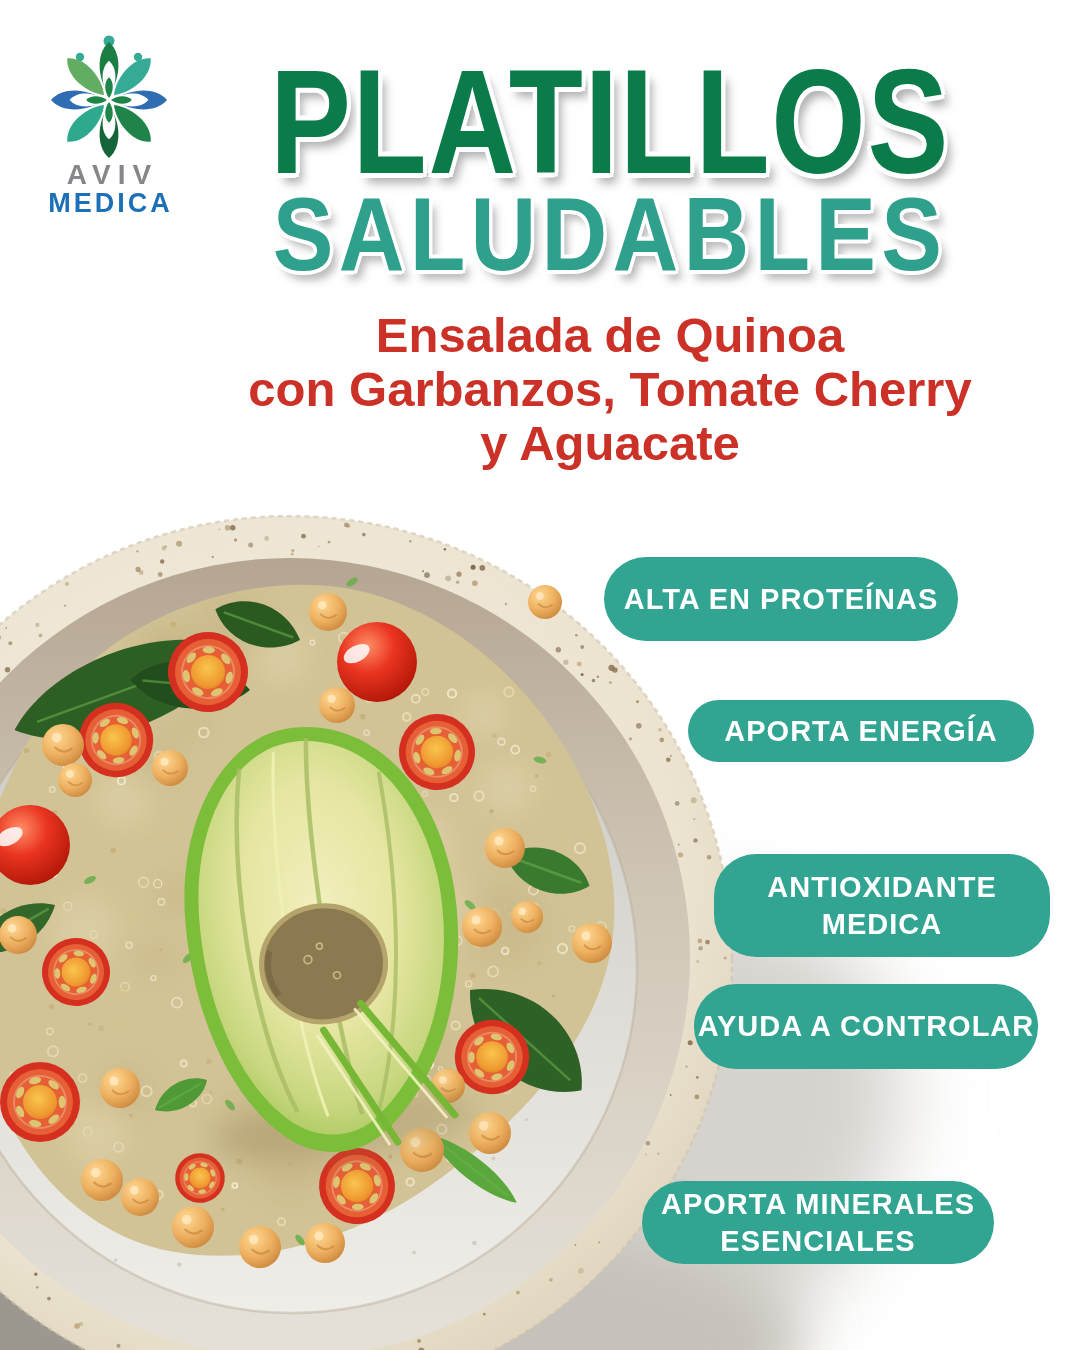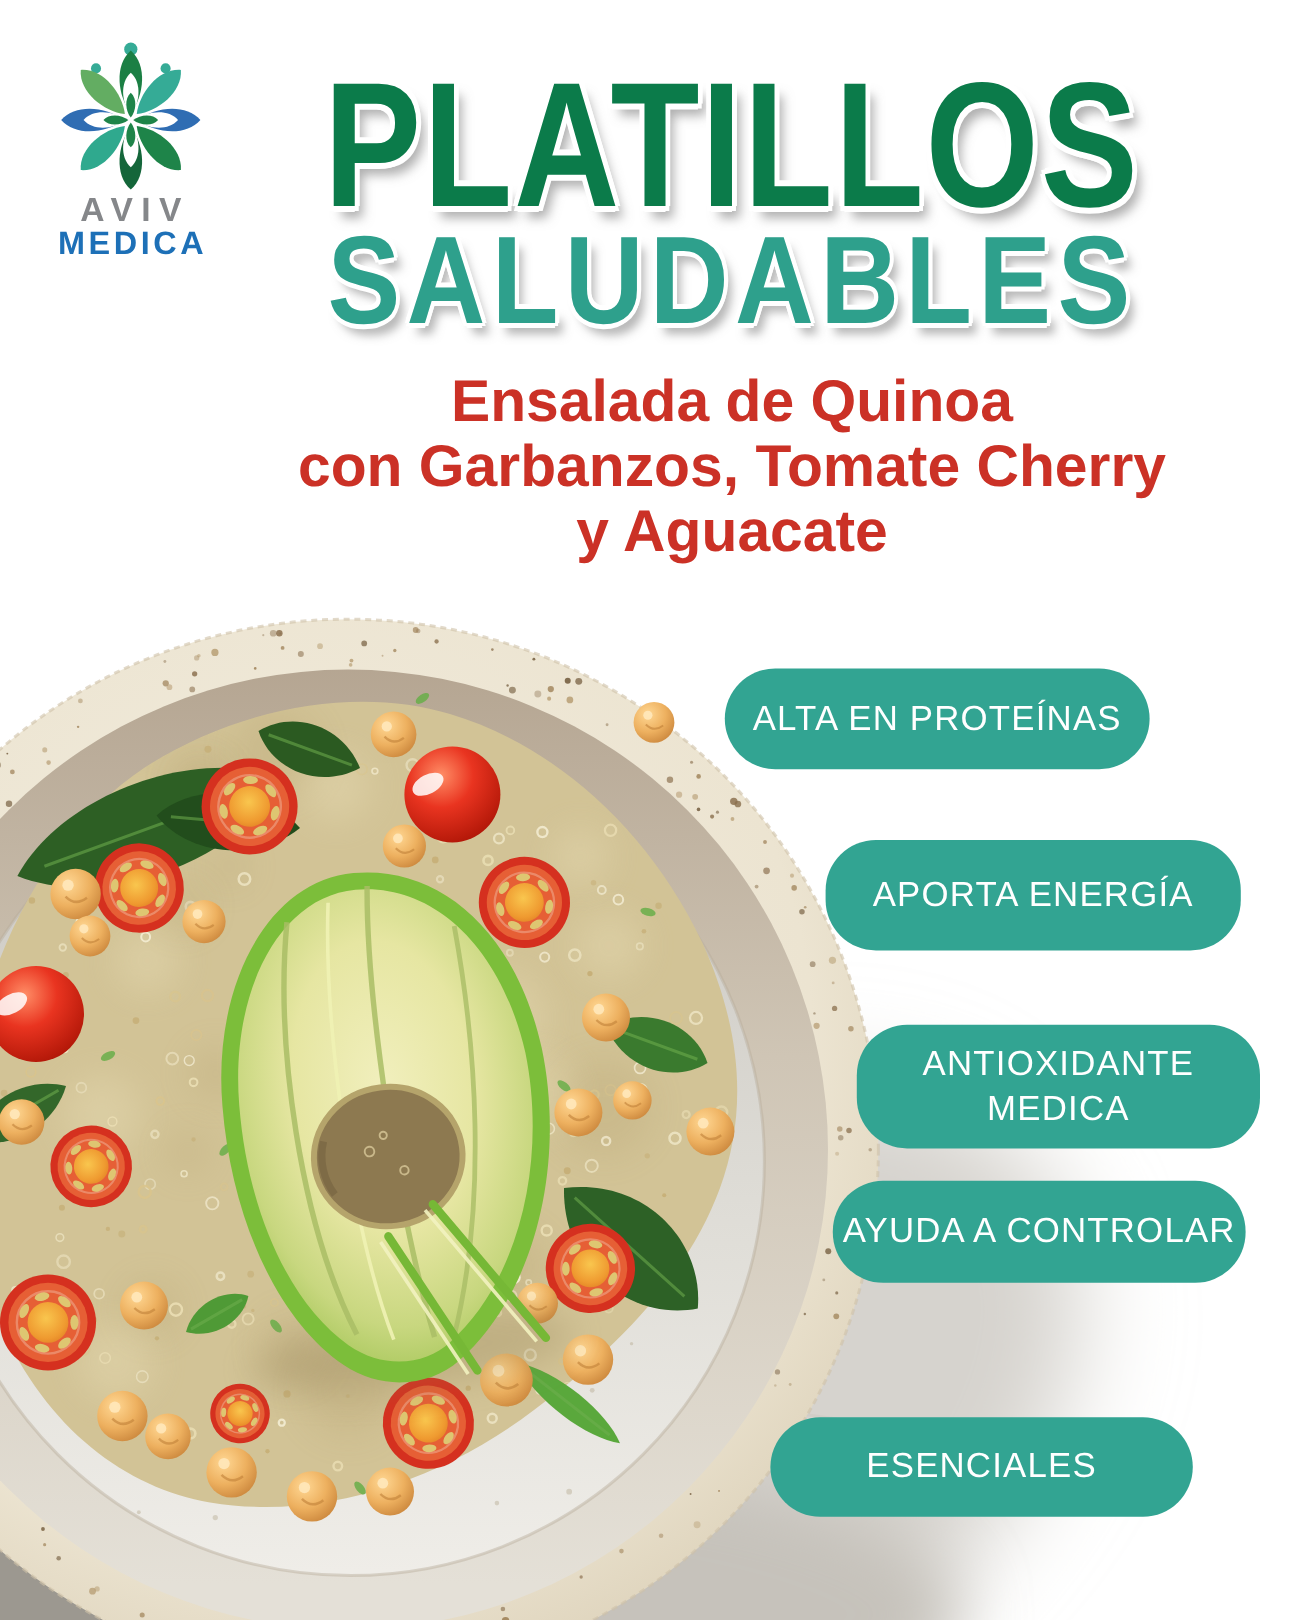--- a/index.html
+++ b/index.html
@@ -28,25 +28,25 @@
   .t2{top:182px;font-size:104px;letter-spacing:6px;color:var(--title-teal,#2EA08C);
     transform:scaleX(.875);transform-origin:50% 0;
     text-shadow:-3px -3px 0 #fff,3px -3px 0 #fff,-3px 3px 0 #fff,3px 3px 0 #fff,
       -4px 0 0 #fff,4px 0 0 #fff,0 -4px 0 #fff,0 4px 0 #fff,
       7px 9px 9px rgba(110,110,110,.5)}
   .dish{position:absolute;top:308px;left:120px;width:980px;text-align:center;z-index:3;
     font-size:49px;font-weight:bold;line-height:54px;color:var(--subtitle-red,#CB3126)}
 
   
   .badge{position:absolute;z-index:4;background:var(--badge-teal,#32A492);
-    border-radius:42px;color:#fff;font-weight:normal;font-size:29px;line-height:37px;
+    border-radius:42px;color:#fff;font-weight:bold;font-size:29px;line-height:37px;
     display:flex;flex-direction:column;align-items:center;justify-content:center;
     text-align:center;letter-spacing:1px}
   .b1{left:604px;top:557px;width:354px;height:84px}
-  .b2{left:688px;top:700px;width:346px;height:92px}
+  .b2{left:688px;top:700px;width:346px;height:62px}
   .b3{left:714px;top:854px;width:336px;height:103px}
   .b4{left:694px;top:984px;width:344px;height:85px}
   .b5{left:642px;top:1181px;width:352px;height:83px}
 </style>
 </head>
 <body>
 
 <svg class="photo-svg" viewBox="0 0 1080 1350">
   <defs>
     <filter id="blur40" x="-60%" y="-60%" width="220%" height="220%">
@@ -859,14 +859,15 @@
   <span>APORTA ENERGÍA</span>
 </div>
 <div class="badge b3">
   <span>ANTIOXIDANTE</span>
   <span>MEDICA</span>
 </div>
 <div class="badge b4">
   <span>AYUDA A CONTROLAR</span>
 </div>
 <div class="badge b5">
+  <span>APORTA MINERALES</span>
   <span>ESENCIALES</span>
 </div>
 
 </body></html>

